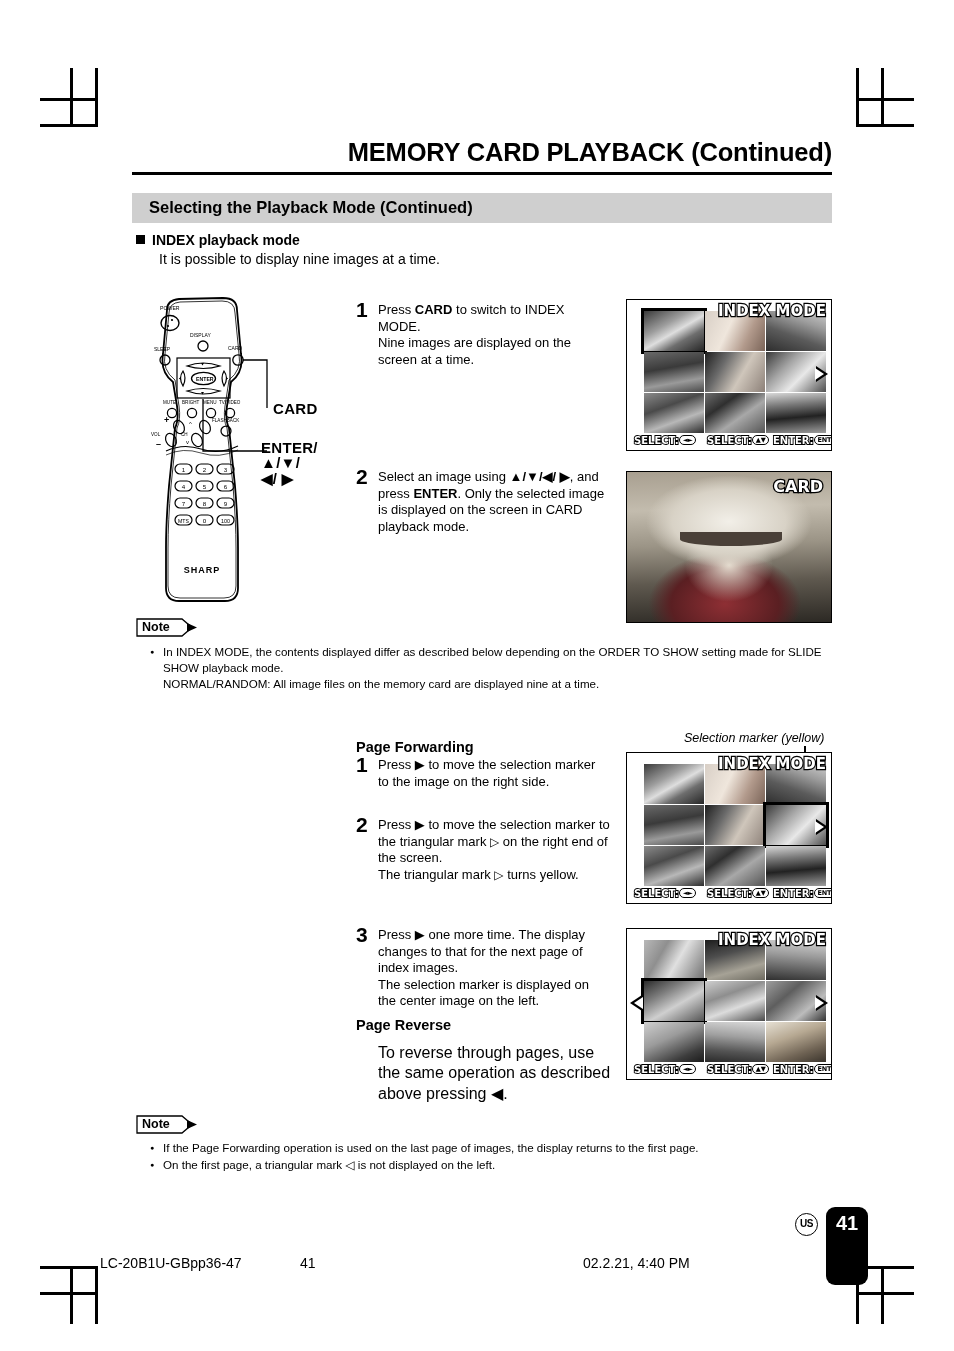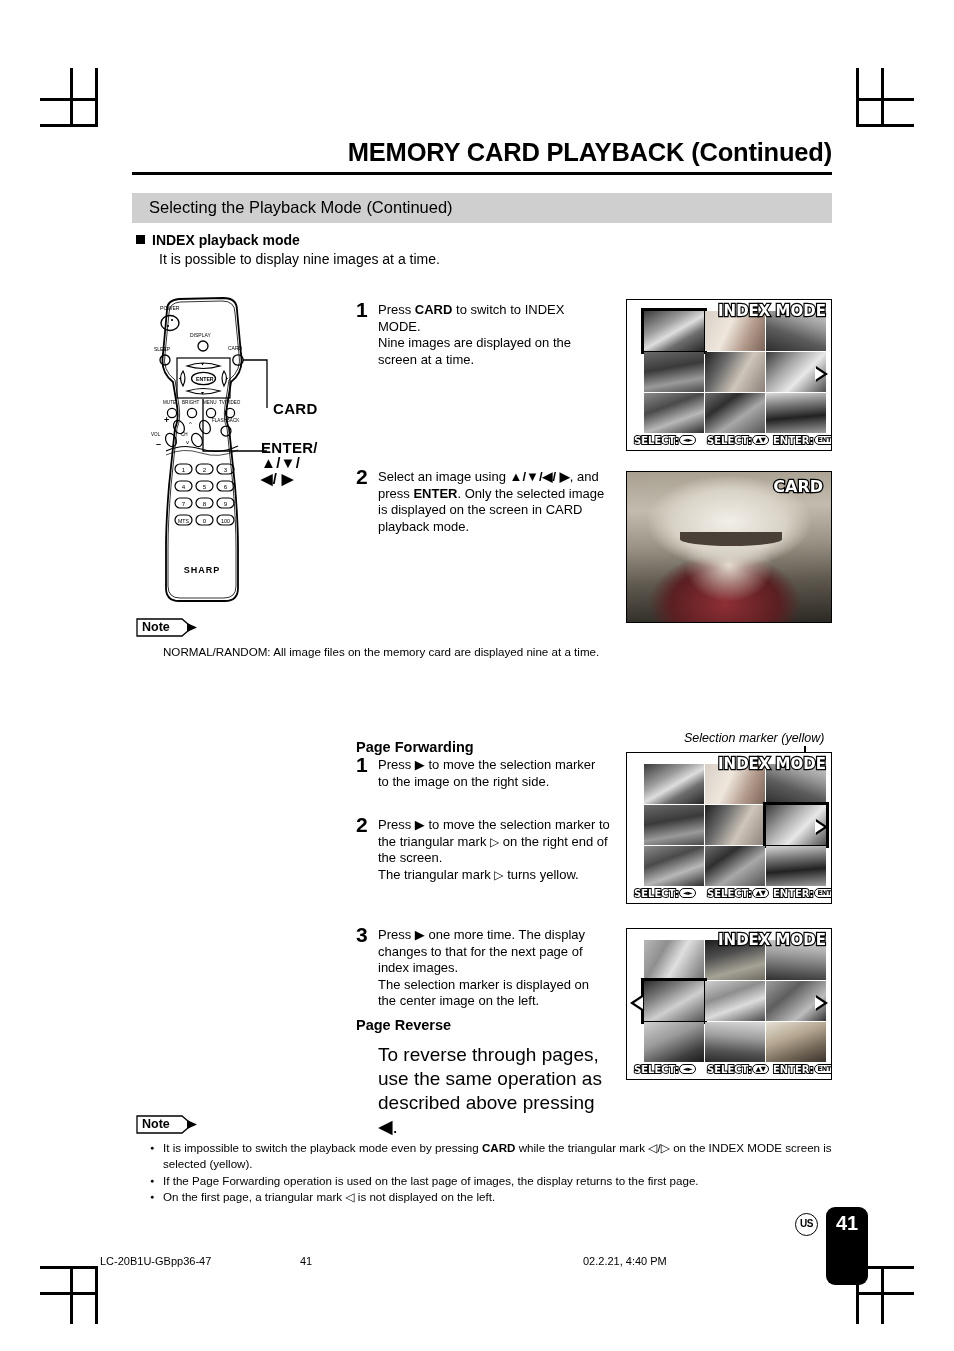--- a/index.html
+++ b/index.html
@@ -31,21 +31,21 @@
     left: 132px; top: 172px; width: 700px; height: 3px;
     background: #000;
   }
   #section-bar {
     position: absolute;
     left: 132px; top: 193px; width: 700px; height: 30px;
     background: #cfcfcf;
   }
   #section-bar span {
     position: absolute; left: 17px; top: 5px;
-    font-size: 16.5px; font-weight: normal;
+    font-size: 16.5px; font-weight: bold;
   }
 
   #subhead {
     position: absolute; left: 136px; top: 232px;
     font-size: 14px; font-weight: bold;
   }
   #subhead .sq {
     display: inline-block; width: 9px; height: 9px;
     background: #000; margin-right: 7px; vertical-align: 1px;
   }
@@ -70,21 +70,21 @@
     font-size: 21px; font-weight: bold;
   }
   .step-body {
     margin-left: 22px;
     font-size: 13px;
     line-height: 1.27;
   }
   .step-body b { font-weight: bold; }
 
   .sec-head { position: absolute; font-size: 14.5px; font-weight: bold; }
-  .plain-body { position: absolute; font-size: 19px; line-height: 1.27; }
+  .plain-body { position: absolute; font-size: 16px; line-height: 1.27; }
 
   
   .screen {
     position: absolute;
     border: 1.6px solid #000;
     background: #fff;
     box-sizing: border-box;
     overflow: hidden;
   }
   .idx-title {
@@ -185,21 +185,21 @@
   .note-item::before {
     content: "\25CF";
     position: absolute; left: 0; top: 0;
     font-size: 7px; line-height: 16px;
   }
   .note-item.sub { padding-left: 13px; }
   .note-item.sub::before { content: ""; }
   .note-item b { font-weight: bold; }
 
   
-  .foot { position: absolute; font-size: 11px; }
+  .foot { position: absolute; font-size: 14px; }
   #us-badge {
     position: absolute; left: 795px; top: 1213px;
     width: 21px; height: 21px;
     border: 1.6px solid #000; border-radius: 50%;
     font-size: 10px; font-weight: bold;
     text-align: center; line-height: 19px;
     letter-spacing: -.5px;
   }
   #page-tab {
     position: absolute; left: 826px; top: 1207px;
@@ -409,20 +409,21 @@
 </div>
 
 <div class="note-badge" style="left:136px;top:618px;">
   <svg width="66" height="19" viewBox="0 0 66 19" xmlns="http://www.w3.org/2000/svg">
     <path d="M1 1 H46 L56 9.5 L46 18 H1 Z" fill="#fff" stroke="#000" stroke-width="1.3"></path>
     <path d="M51 5 L61 9.5 L51 14 Z" fill="#000"></path>
   </svg>
   <span class="nb-text">Note</span>
 </div>
 <div class="note-list" style="left:150px;top:644px;width:690px;">
+  <div class="note-item">In INDEX MODE, the contents displayed differ as described below depending on the ORDER TO SHOW setting made for SLIDE SHOW playback mode.</div>
   <div class="note-item sub">NORMAL/RANDOM: All image files on the memory card are displayed nine at a time.</div>
 </div>
 
 <div class="sec-head" style="left:356px;top:727px;margin-top:12px;">Page Forwarding</div>
 
 <div id="marker-label" style="left:684px;top:731px;font-style:italic;">Selection marker (yellow)</div>
 <div class="lead" style="left:804px;top:746px;width:1.6px;height:88px;"></div>
 <div class="lead" style="left:770px;top:833px;width:36px;height:1.6px;"></div>
 
 <div class="step" style="left:356px;top:757px;width:248px;">
@@ -487,21 +488,20 @@
 </div>
 
 <div class="note-badge" style="left:136px;top:1115px;">
   <svg width="66" height="19" viewBox="0 0 66 19" xmlns="http://www.w3.org/2000/svg">
     <path d="M1 1 H46 L56 9.5 L46 18 H1 Z" fill="#fff" stroke="#000" stroke-width="1.3"></path>
     <path d="M51 5 L61 9.5 L51 14 Z" fill="#000"></path>
   </svg>
   <span class="nb-text">Note</span>
 </div>
 <div class="note-list" style="left:150px;top:1140px;width:690px;">
-  <div class="note-item">It is impossible to switch the playback mode even by pressing <b>CARD</b> while the triangular mark <span class="ohollow">◁</span>/<span class="ohollow">▷</span> on the INDEX MODE screen is selected (yellow).</div>
   <div class="note-item">If the Page Forwarding operation is used on the last page of images, the display returns to the first page.</div>
   <div class="note-item">On the first page, a triangular mark <span class="ohollow">◁</span> is not displayed on the left.</div>
 </div>
 
 <div id="us-badge">US</div>
 <div id="page-tab">
   <span>41</span>
 </div>
 <div class="foot" style="left:100px;top:1255px;">LC-20B1U-GBpp36-47</div>
 <div class="foot" style="left:300px;top:1255px;">41</div>

